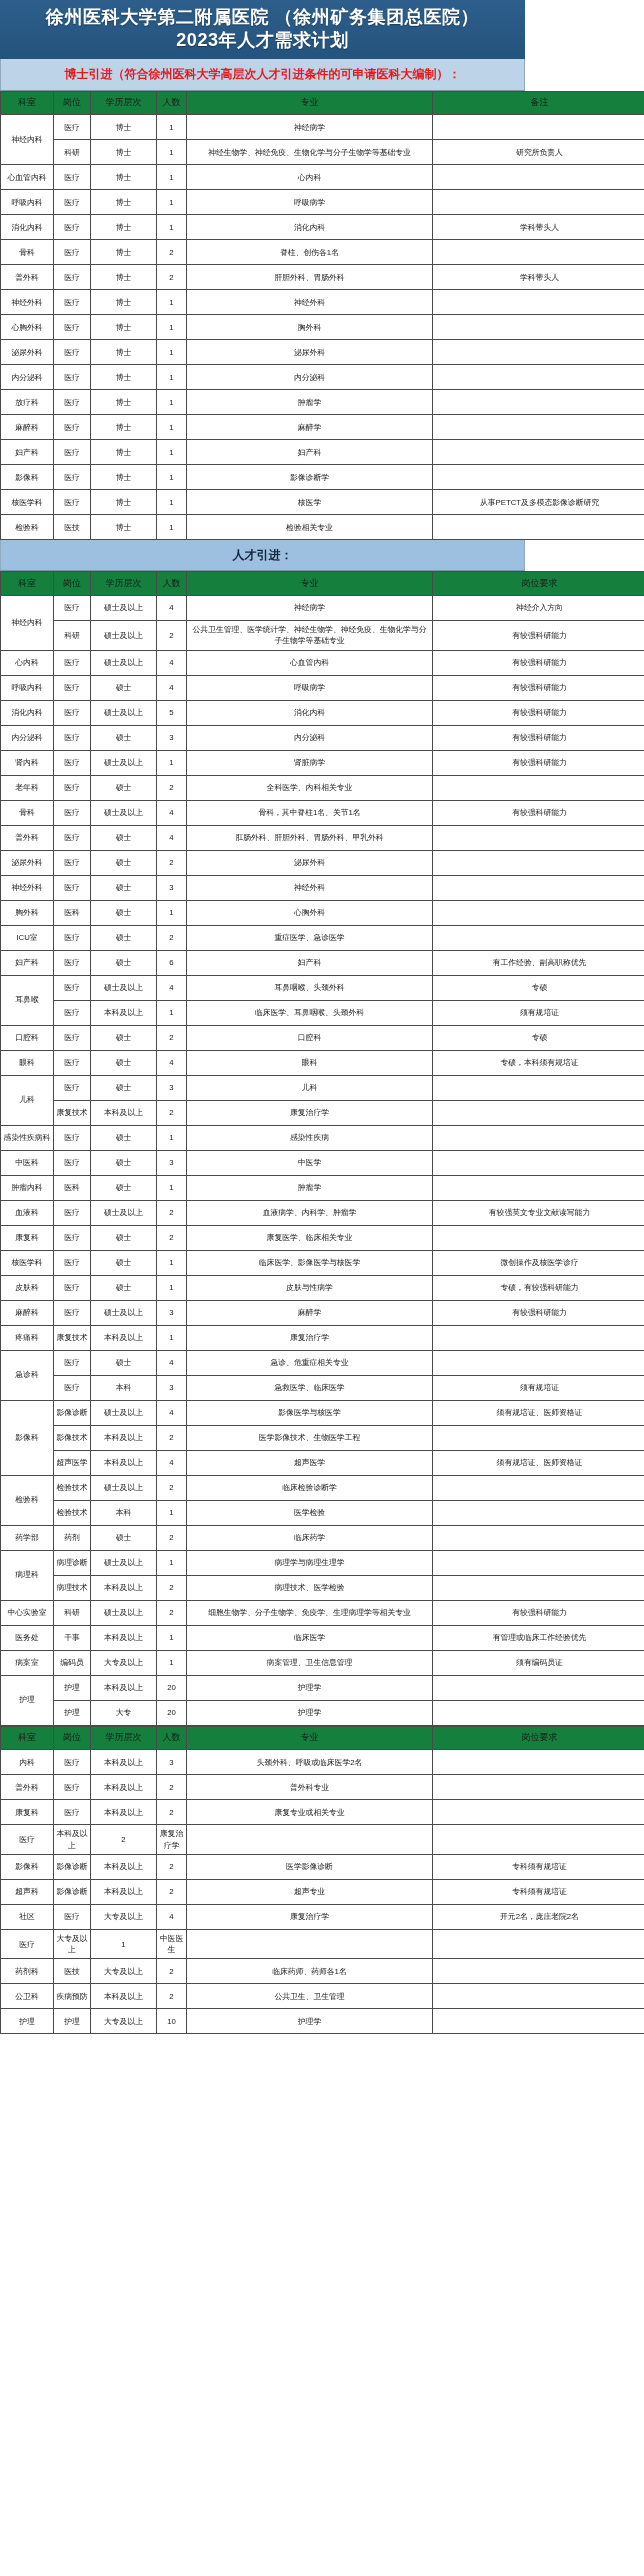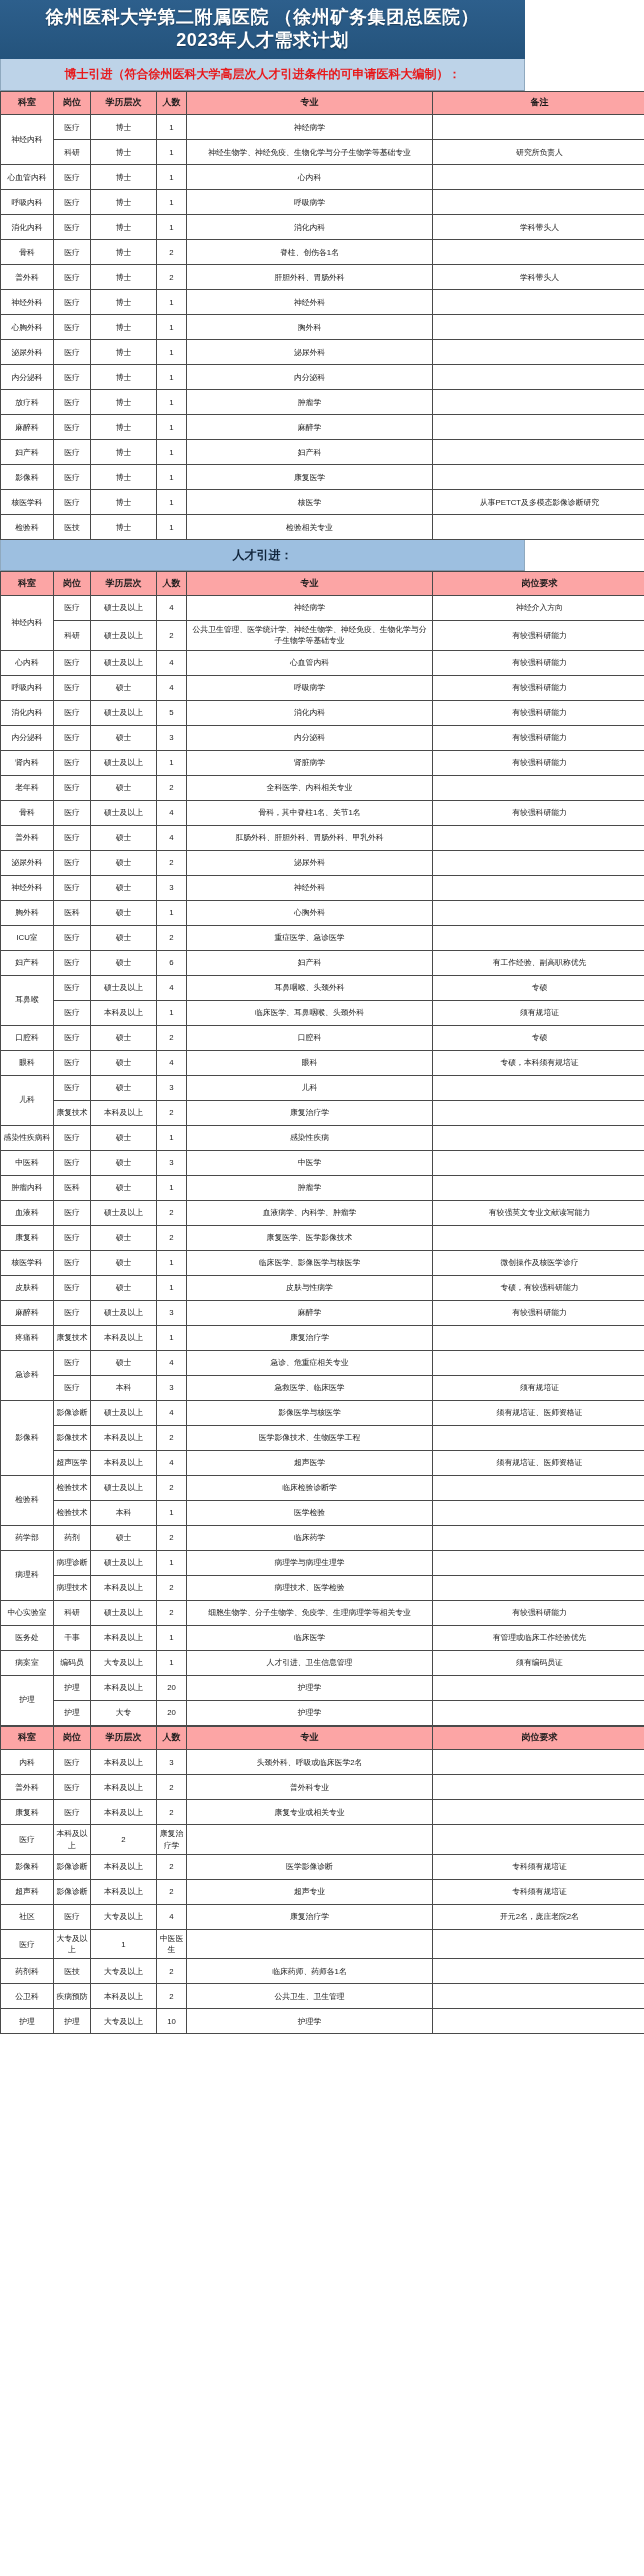--- a/index.html
+++ b/index.html
@@ -67,22 +67,22 @@
     border:0.6px solid #4a4a4a;
     text-align:center;
     vertical-align:middle;
     padding:3px 1.8px;
     font-size:7.8px;
     line-height:1.45;
     background:#ffffff;
     word-break:break-all;
   }
   thead th{
-    background:#fca5a5;
-    font-weight:bold;
+    background:#15803d;
+    font-weight:normal;
     font-size:9px;
     padding:4.8px 1.8px;
   }
   td.major{font-size:7.8px;}
   tbody tr td{height:18px;}
 </style>
 </head>
 <body>
 
 <div class="page">
@@ -223,21 +223,21 @@
           <td>博士</td>
           <td>1</td>
           <td class="major">妇产科</td>
           <td></td>
         </tr>
         <tr>
           <td>影像科</td>
           <td>医疗</td>
           <td>博士</td>
           <td>1</td>
-          <td class="major">康复医学</td>
+          <td class="major">影像诊断学</td>
           <td></td>
         </tr>
         <tr>
           <td>核医学科</td>
           <td>医疗</td>
           <td>博士</td>
           <td>1</td>
           <td class="major">核医学</td>
           <td>从事PETCT及多模态影像诊断研究</td>
         </tr>
@@ -469,21 +469,21 @@
           <td>硕士及以上</td>
           <td>2</td>
           <td class="major">血液病学、内科学、肿瘤学</td>
           <td>有较强英文专业文献读写能力</td>
         </tr>
         <tr>
           <td>康复科</td>
           <td>医疗</td>
           <td>硕士</td>
           <td>2</td>
-          <td class="major">康复医学、医学影像技术</td>
+          <td class="major">康复医学、临床相关专业</td>
           <td></td>
         </tr>
         <tr>
           <td>核医学科</td>
           <td>医疗</td>
           <td>硕士</td>
           <td>1</td>
           <td class="major">临床医学、影像医学与核医学</td>
           <td>微创操作及核医学诊疗</td>
         </tr>
@@ -600,21 +600,21 @@
           <td>本科及以上</td>
           <td>1</td>
           <td class="major">临床医学</td>
           <td>有管理或临床工作经验优先</td>
         </tr>
         <tr>
           <td>病案室</td>
           <td>编码员</td>
           <td>大专及以上</td>
           <td>1</td>
-          <td class="major">人才引进、卫生信息管理</td>
+          <td class="major">病案管理、卫生信息管理</td>
           <td>须有编码员证</td>
         </tr>
         <tr>
           <td rowspan="2">护理</td>
           <td>护理</td>
           <td>本科及以上</td>
           <td>20</td>
           <td class="major">护理学</td>
           <td></td>
         </tr>

